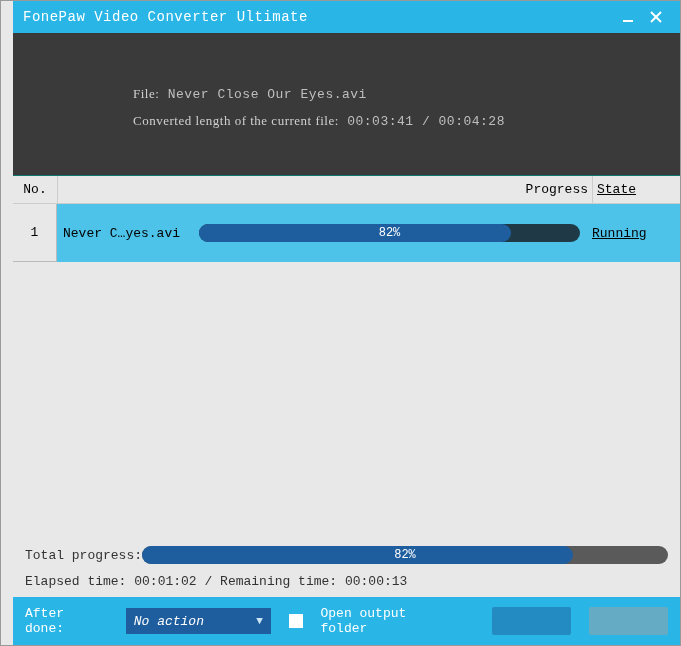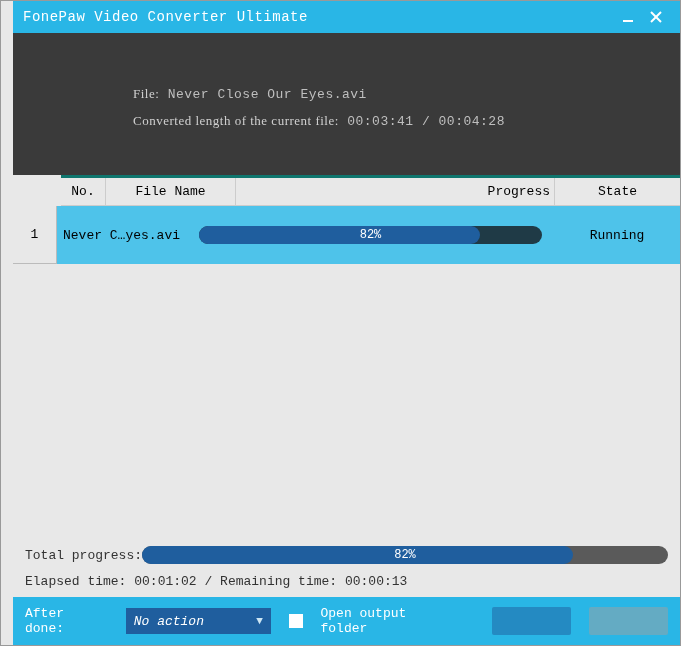--- a/index.html
+++ b/index.html
@@ -30,30 +30,29 @@
     color: #bfbfbf;
     padding: 48px 20px 40px 120px;
     font-size: 13px;
     line-height: 2.0;
     letter-spacing: 0.5px;
   }
   .info-panel .lbl { color: #d0d0d0; font-family: Liberation Serif, serif; }
   .table-hdr {
     display: flex;
     background: #e8e8e8;
-    border-top: 3px solid #0f766e;
+    border-top: 1px solid #0f766e;
     border-bottom: 1px solid #ccc;
     font-size: 13px;
     color: #000;
-    margin-left: 48px;
   }
   .col-no   { width: 44px;  text-align: center; }
   .col-name { width: 130px; text-align: center; border-left: 1px solid #ccc;}
   .col-prog { flex: 1;      text-align: right; border-left: 1px solid #ccc;}
-  .col-state{ width: 126px; text-align: center; border-left: 1px solid #ccc;}
+  .col-state{ width: 88px; text-align: left; border-left: 1px solid #ccc; text-decoration: underline;}
   .table-hdr > div { padding: 6px 4px; }
   .rows {
     background: #e8e8e8;
     flex-shrink: 0;
   }
   .row {
     display: flex;
     align-items: center;
     height: 58px;
     font-size: 13px;
@@ -176,21 +175,20 @@
     <div>
       <span class="lbl">Converted length of the current file:</span>
       <span>00:03:41</span>
       <span>/</span>
       <span>00:04:28</span>
     </div>
   </div>
 
   <div class="table-hdr">
     <div class="col-no">No.</div>
-    <div class="col-name">File Name</div>
     <div class="col-prog">Progress</div>
     <div class="col-state">State</div>
   </div>
 
   <div class="rows">
     <div class="row selected">
       <div class="col-no">1</div>
       <div class="col-name">Never C…yes.avi</div>
       <div class="col-prog">
         <div class="pbar">

